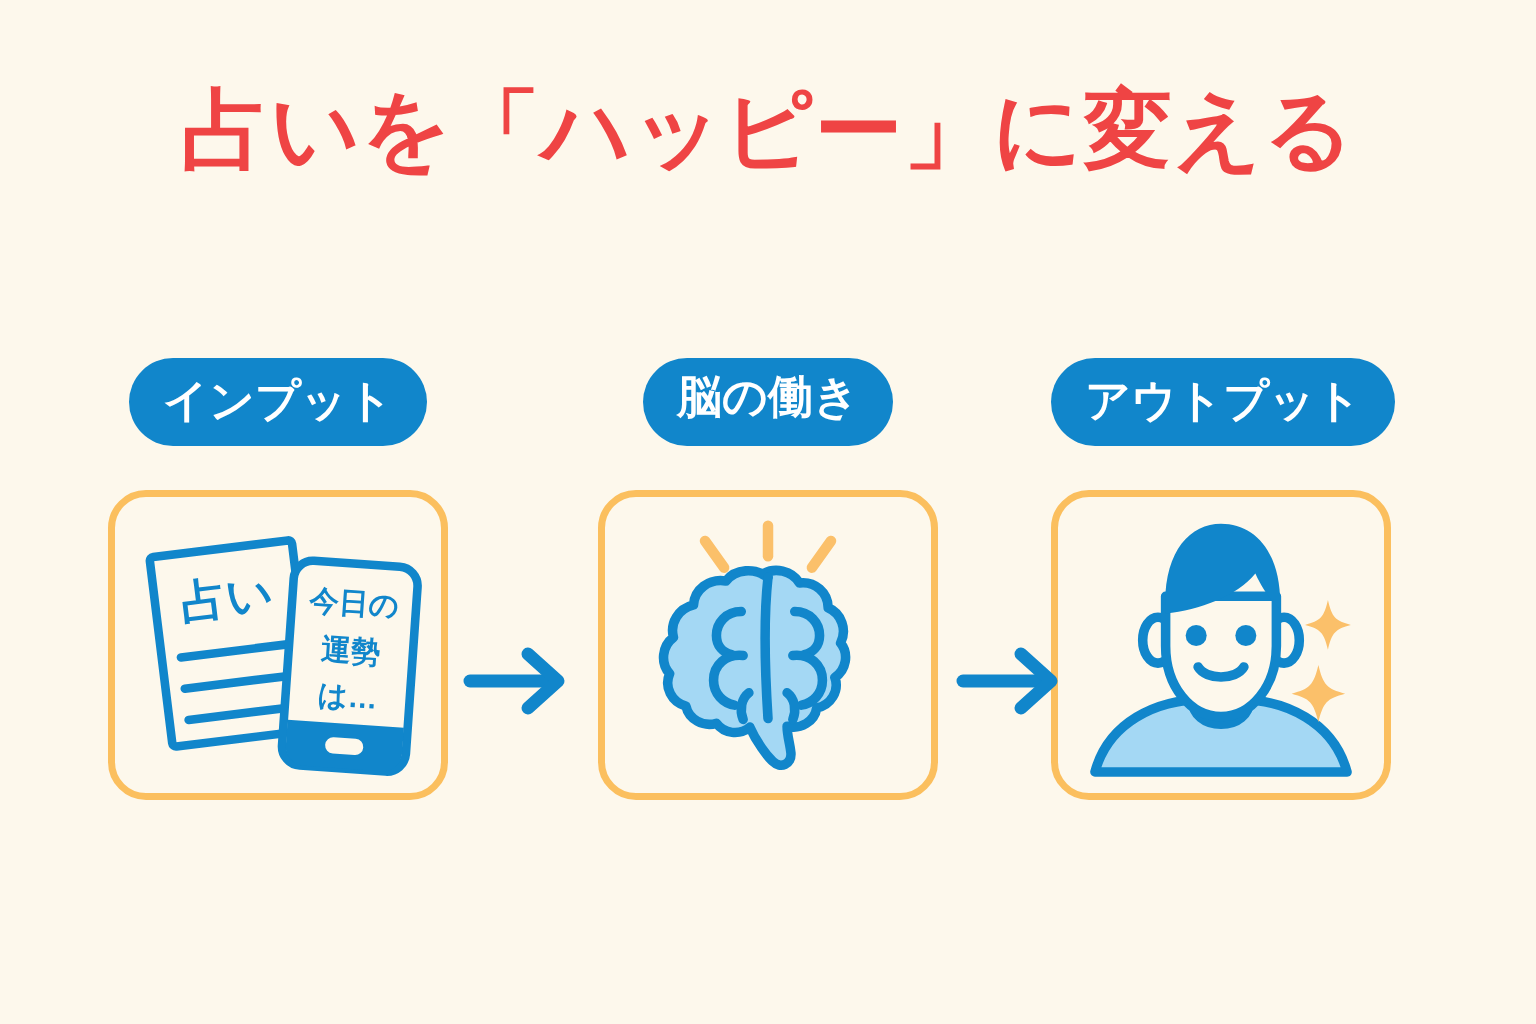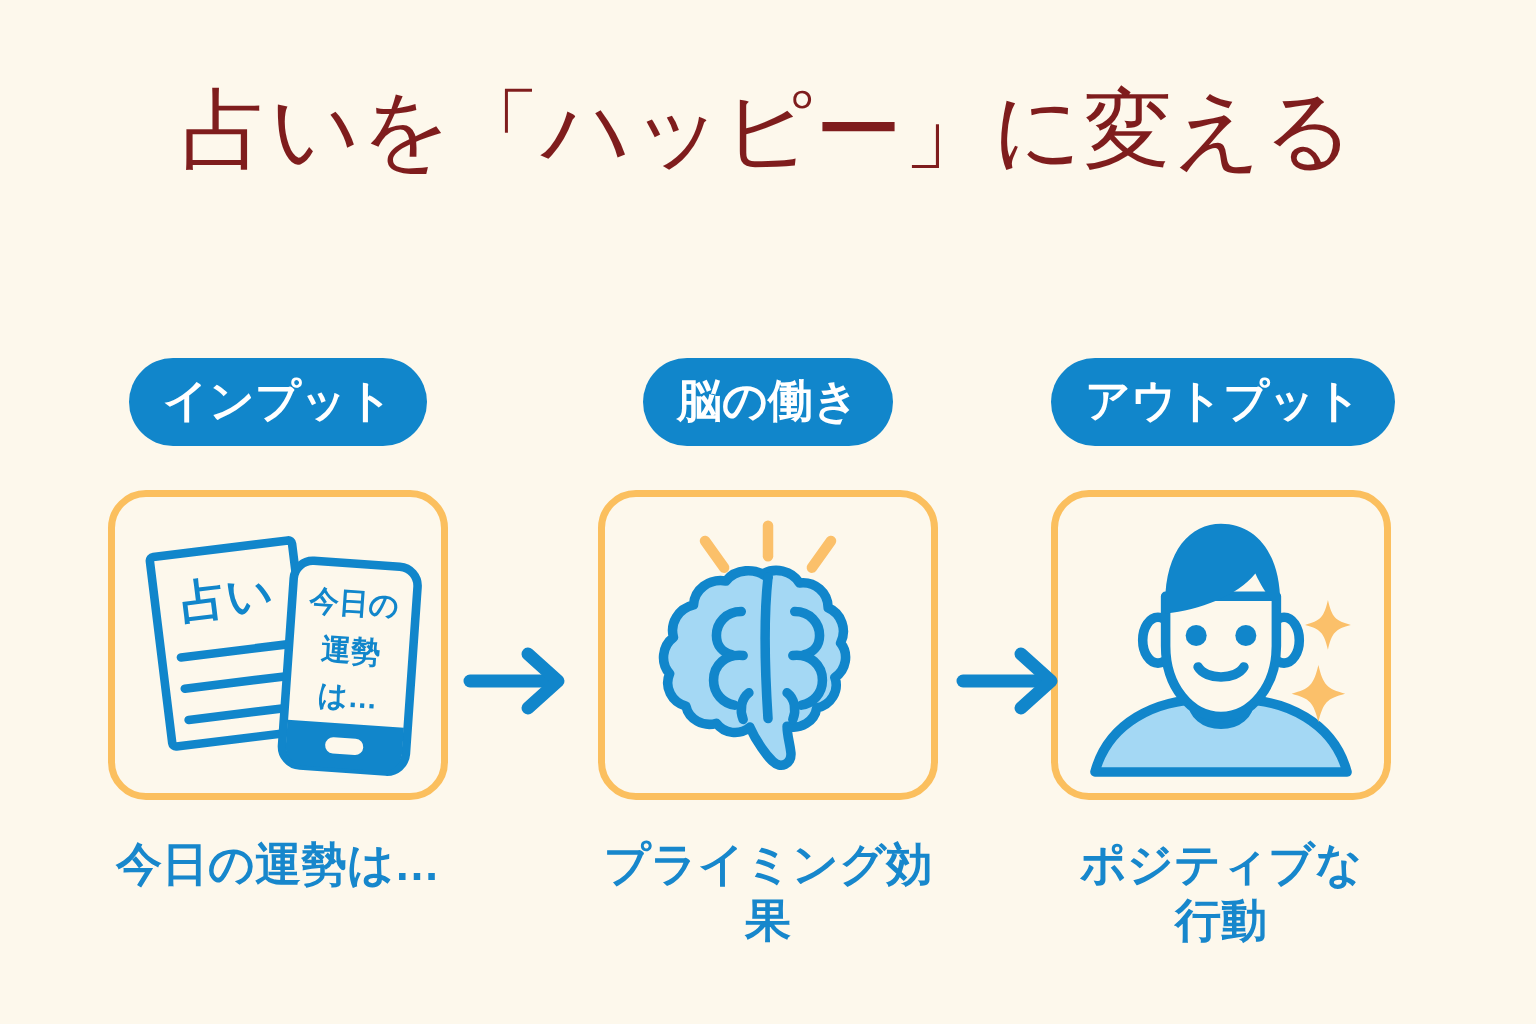--- a/index.html
+++ b/index.html
@@ -12,41 +12,41 @@
   }
 
   
   #title-block{
     position:absolute;
     left:0; top:78px;
     width:1536px;
     text-align:center;
   }
   .title-line{
-    color:#7f1d1d;
-    font-weight:normal;
+    color:#ef4444;
+    font-weight:bold;
     font-size:88px;
     line-height:104px;
     letter-spacing:1px;
     white-space:nowrap;
   }
 
   
   #flow{
     position:absolute;
     left:0; top:358px;
     width:1536px; height:620px;
   }
   .column{
     position:absolute;
     top:0;
     width:340px;
   }
   #column-0{ left:108px; }
-  #column-1{ left:598px; }
+  #column-1{ left:598px;font-family:Liberation Mono, monospace; }
   #column-2{ left:1051px; }
 
   
   .badge-wrap{ text-align:center; height:92px; }
   .badge{
     display:inline-block;
     background:#1186CB;
     color:#FFFFFF;
     font-weight:bold;
     font-size:45px;
@@ -124,21 +124,20 @@
 
           <rect x="225" y="253" width="40" height="17" rx="8.5" fill="#FDF8EC"></rect>
 
           <text x="245" y="122" text-anchor="middle" font-family="'Liberation Sans', sans-serif" font-size="31" font-weight="bold" fill="#1186CB">今日の</text>
           <text x="245" y="172" text-anchor="middle" font-family="'Liberation Sans', sans-serif" font-size="31" font-weight="bold" fill="#1186CB">運勢</text>
           <text x="245" y="220" text-anchor="middle" font-family="'Liberation Sans', sans-serif" font-size="31" font-weight="bold" fill="#1186CB">は…</text>
         </g>
       </svg>
     </div>
 
-    <div class="caption">今日の運勢は…</div>
   </div>
 
   <div class="column" id="column-1">
     <div class="badge-wrap">
       <span class="badge">脳の働き</span>
     </div>
 
     <div class="card">
       <svg viewBox="0 0 340 310">
 
@@ -174,21 +173,20 @@
           <path d="M144 166 c-18 -2 -31 10 -31 26 c0 14 10 24 22 26" fill="none" stroke="#1186CB" stroke-width="10" stroke-linecap="round"></path>
           <path d="M150 205 c-8 6 -10 18 -6 28" fill="none" stroke="#1186CB" stroke-width="10" stroke-linecap="round"></path>
 
           <path d="M198 120 c16 0 26 12 26 25 c0 11 -7 18 -16 20" fill="none" stroke="#1186CB" stroke-width="10" stroke-linecap="round"></path>
           <path d="M196 166 c18 -2 31 10 31 26 c0 14 -10 24 -22 26" fill="none" stroke="#1186CB" stroke-width="10" stroke-linecap="round"></path>
           <path d="M190 205 c8 6 10 18 6 28" fill="none" stroke="#1186CB" stroke-width="10" stroke-linecap="round"></path>
         </g>
       </svg>
     </div>
 
-    <div class="caption">プライミング効果</div>
   </div>
 
   <div class="column" id="column-2">
     <div class="badge-wrap">
       <span class="badge">アウトプット</span>
     </div>
 
     <div class="card">
       <svg viewBox="0 0 340 310">
 
@@ -208,22 +206,20 @@
         <circle cx="144" cy="145" r="11" fill="#1186CB"></circle>
         <circle cx="196" cy="145" r="11" fill="#1186CB"></circle>
 
         <path d="M146 178 c8 14 40 14 48 0" fill="none" stroke="#1186CB" stroke-width="10" stroke-linecap="round"></path>
 
         <path d="M282 108 c4 18 8 22 24 26 c-16 4 -20 8 -24 26 c-4 -18 -8 -22 -24 -26 c16 -4 20 -8 24 -26 Z" fill="#FBC06A"></path>
         <path d="M272 176 c5 21 9 25 28 30 c-19 5 -23 9 -28 30 c-5 -21 -9 -25 -28 -30 c19 -5 23 -9 28 -30 Z" fill="#FBC06A"></path>
       </svg>
     </div>
 
-    <div class="caption">ポジティブな
-行動</div>
   </div>
 
   <div class="arrow" id="arrow-0">
     <svg viewBox="0 0 112 86">
       <line x1="8" y1="43" x2="92" y2="43" stroke="#1186CB" stroke-width="13" stroke-linecap="round"></line>
       <polyline points="66,16 96,43 66,70" fill="none" stroke="#1186CB" stroke-width="13" stroke-linecap="round" stroke-linejoin="round"></polyline>
     </svg>
   </div>
 
   <div class="arrow" id="arrow-1">

